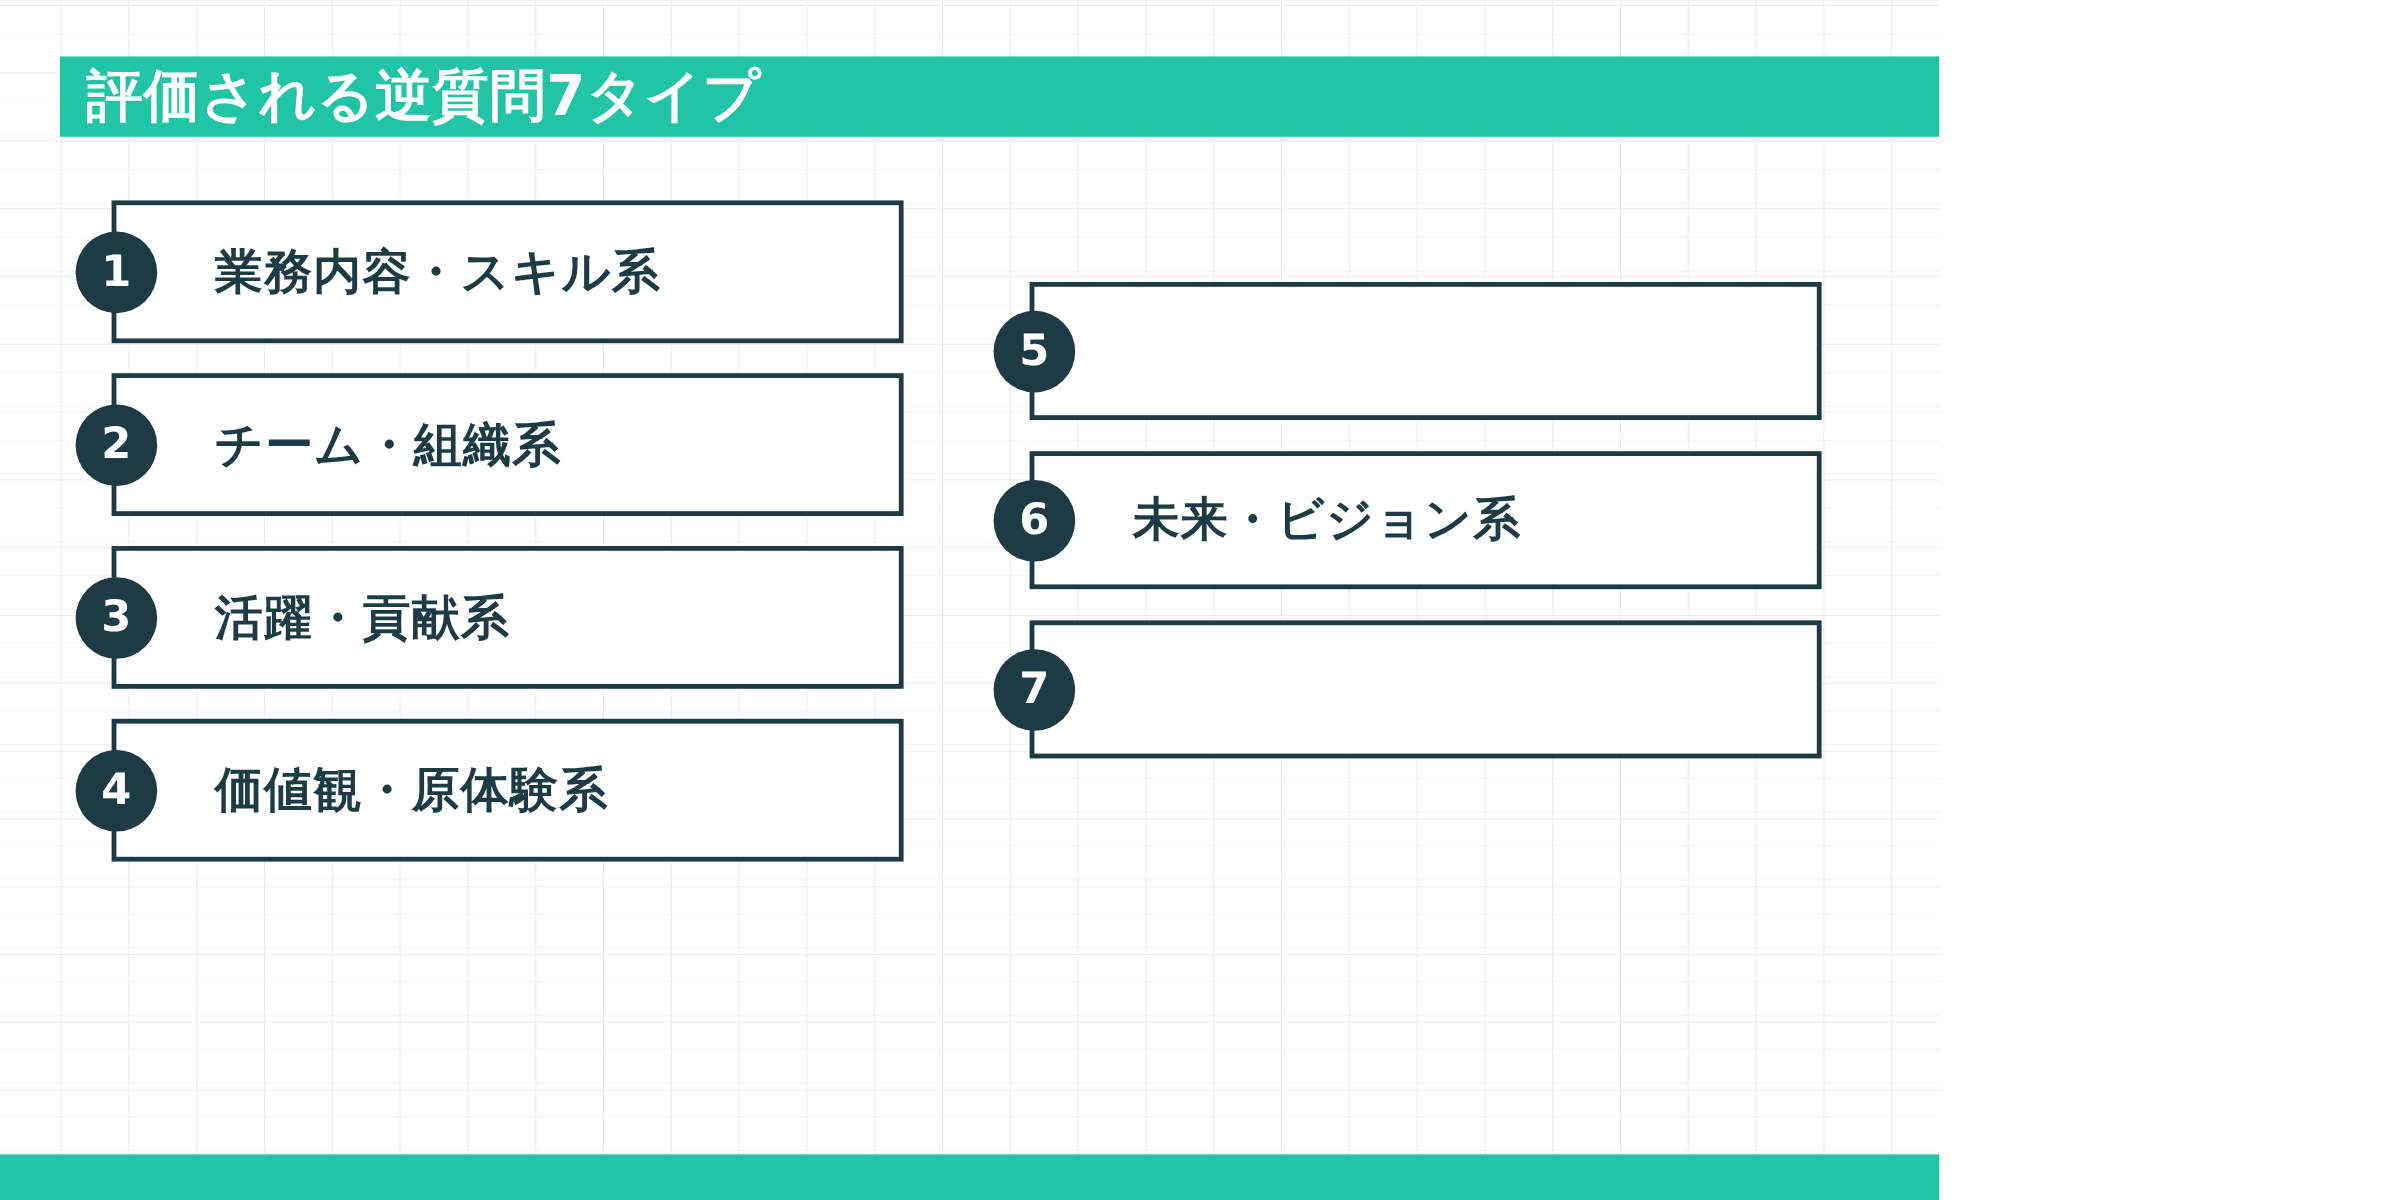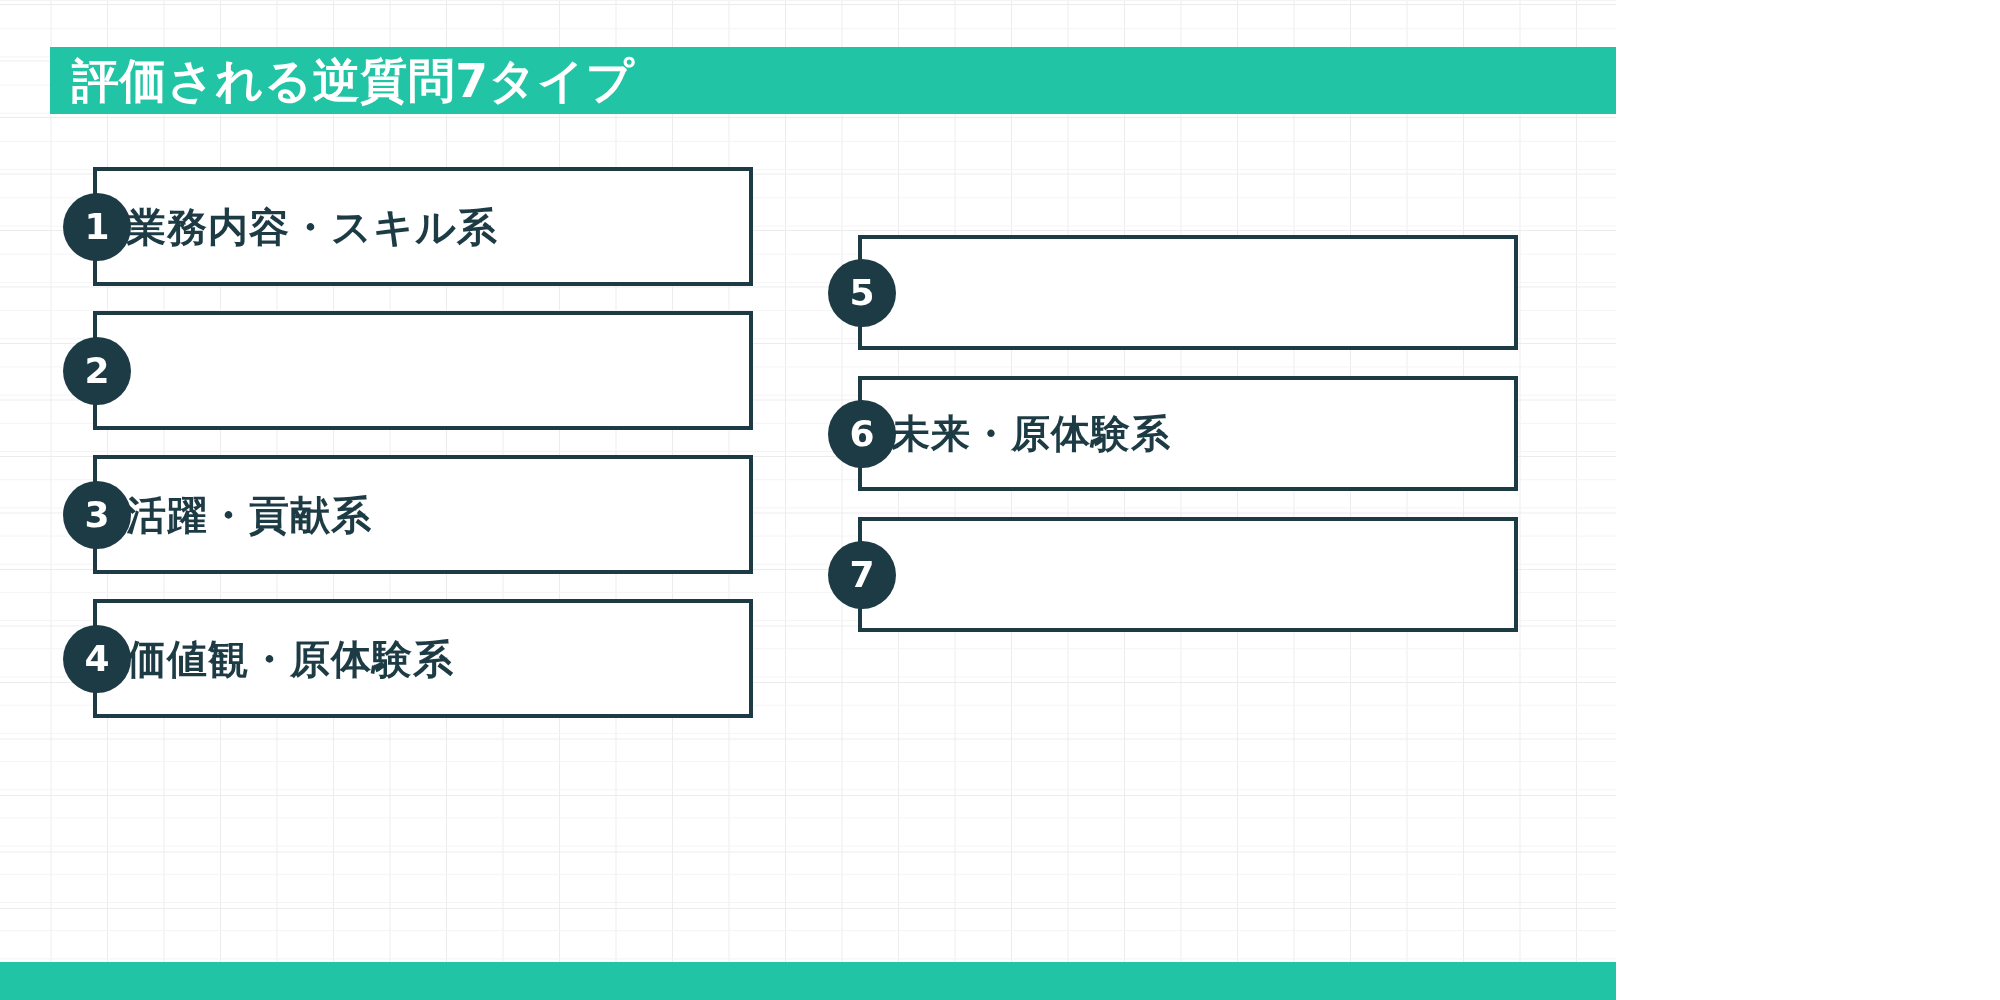--- a/index.html
+++ b/index.html
@@ -90,21 +90,21 @@
     color: #ffffff;
     font-size: 36px;
     font-weight: 700;
     display: flex;
     align-items: center;
     justify-content: center;
     line-height: 1;
   }
 
   .item-label {
-    margin-left: 29px;
+    margin-left: 82px;
     color: #1d3b44;
     font-size: 40px;
     font-weight: 700;
     letter-spacing: 1px;
     white-space: nowrap;
     line-height: 1;
   }
   #col-right .item-label { font-size: 39px; }
 
   
@@ -130,20 +130,21 @@
 
   <div id="col-left" class="column">
 
     <div class="item-row">
       <span class="item-badge">1</span>
       <span class="item-label">業務内容・スキル系</span>
     </div>
 
     <div class="item-row">
       <span class="item-badge">2</span>
+      <span class="item-label">チーム・組織系</span>
     </div>
 
     <div class="item-row">
       <span class="item-badge">3</span>
       <span class="item-label">活躍・貢献系</span>
     </div>
 
     <div class="item-row">
       <span class="item-badge">4</span>
       <span class="item-label">価値観・原体験系</span>
@@ -152,21 +153,21 @@
   </div>
 
   <div id="col-right" class="column">
 
     <div class="item-row">
       <span class="item-badge">5</span>
     </div>
 
     <div class="item-row">
       <span class="item-badge">6</span>
-      <span class="item-label">未来・原体験系</span>
+      <span class="item-label">未来・ビジョン系</span>
     </div>
 
     <div class="item-row">
       <span class="item-badge">7</span>
     </div>
 
   </div>
 
   <div id="footer-band"></div>
 

